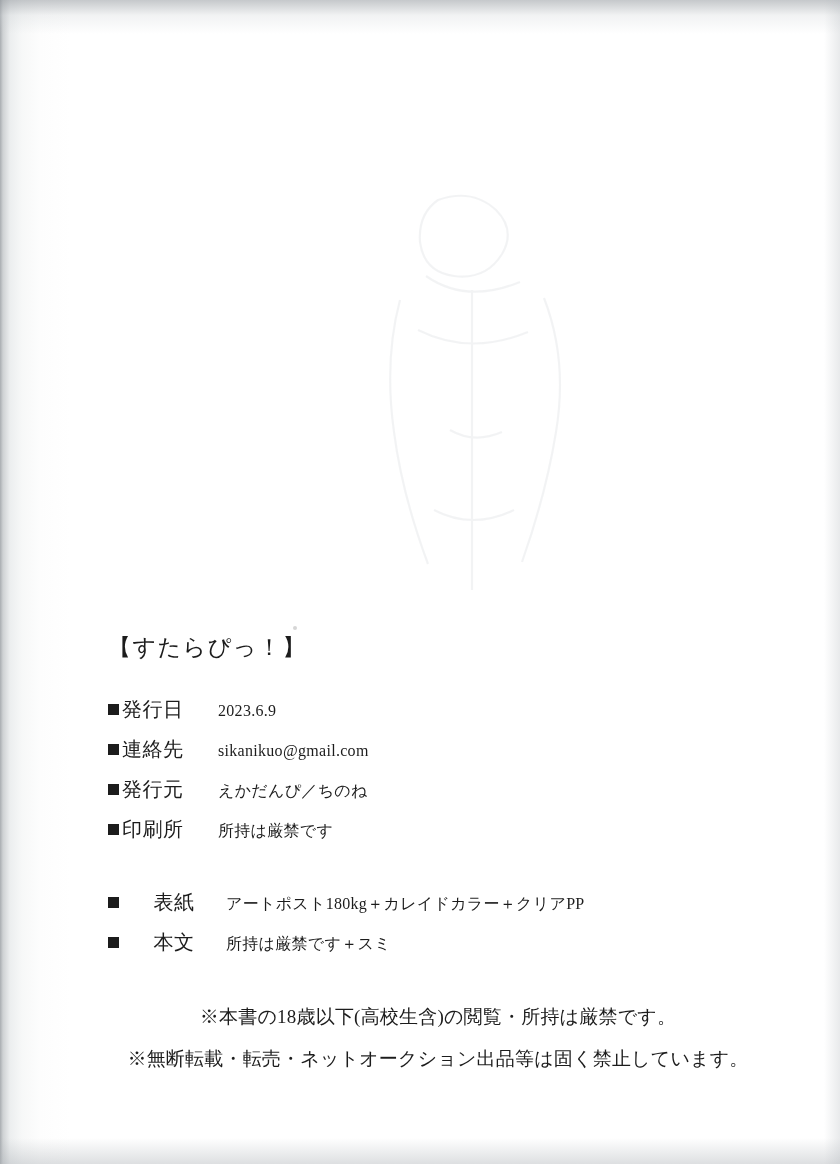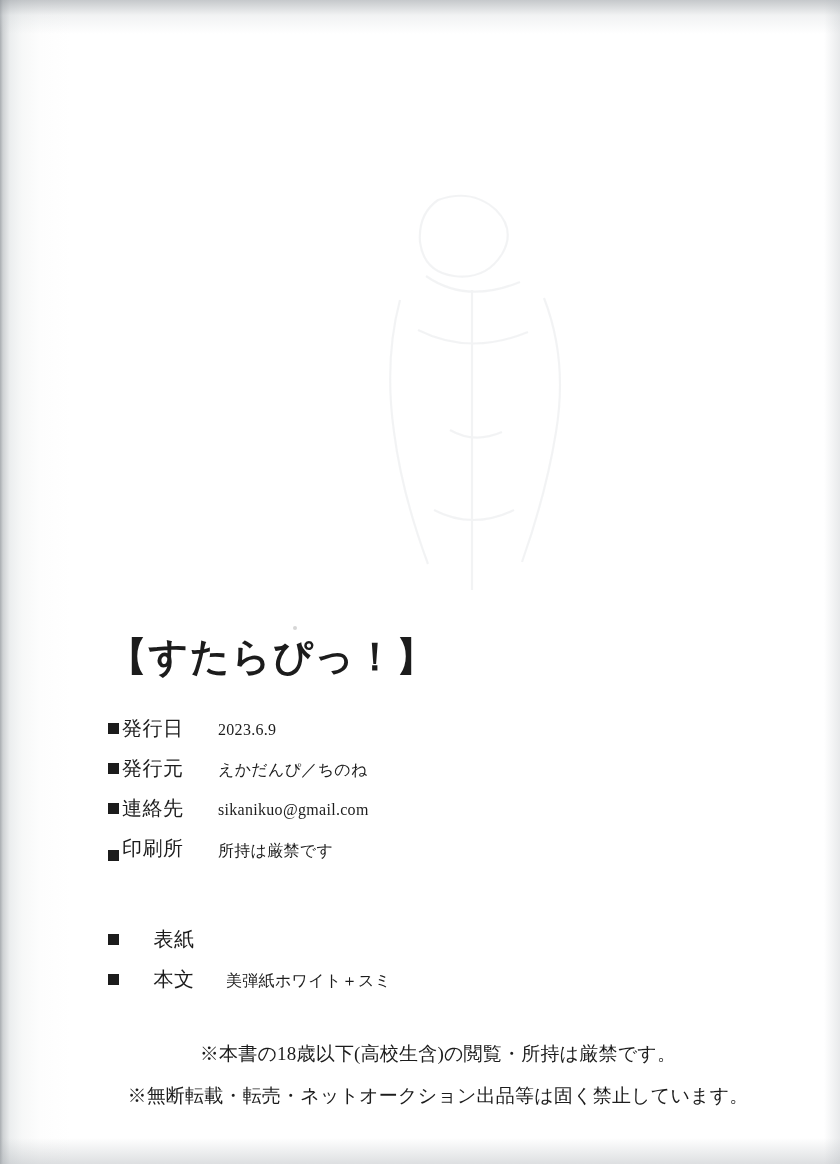--- a/index.html
+++ b/index.html
@@ -70,42 +70,41 @@
   }
 
   
   .colophon {
     position: absolute;
     left: 108px;
     top: 634px;
     width: 660px;
   }
   .doujin-title {
-    font-size: 39px;
-    font-weight: bold;
+    font-size: 23px;
+    font-weight: normal;
     letter-spacing: 1.5px;
     color: #1c1c1c;
     line-height: 1.2;
     margin: 0 0 34px 0;
     white-space: nowrap;
   }
   .info-list {
     margin: 0;
     padding: 0;
     list-style: none;
   }
   .info-row {
     display: flex;
     align-items: baseline;
     margin-bottom: 13px;
     white-space: nowrap;
   }
   .info-row.gap-after {
-    margin-bottom: 64px;
-    align-items: flex-end;
+    margin-bottom: 46px;
   }
   .sq {
     display: inline-block;
     width: 11px;
     height: 11px;
     background: #1c1c1c;
     margin-right: 3px;
     flex: none;
     position: relative;
     top: -1px;
@@ -175,42 +174,43 @@
     <h1 class="doujin-title">【すたらぴっ！】</h1>
 
     <ul class="info-list">
       <li class="info-row">
         <span class="sq"></span>
         <span class="info-label lbl-w-a">発行日</span>
         <span class="info-value">2023.6.9</span>
       </li>
       <li class="info-row">
         <span class="sq"></span>
+        <span class="info-label lbl-w-a">連絡先</span>
+        <span class="info-value">sikanikuo@gmail.com</span>
+      </li>
+      <li class="info-row">
+        <span class="sq"></span>
         <span class="info-label lbl-w-a">発行元</span>
         <span class="info-value">えかだんぴ／ちのね</span>
       </li>
-      <li class="info-row">
-        <span class="sq"></span>
-        <span class="info-label lbl-w-a">連絡先</span>
-        <span class="info-value">sikanikuo@gmail.com</span>
-      </li>
       <li class="info-row gap-after">
         <span class="sq"></span>
         <span class="info-label lbl-w-a">印刷所</span>
         <span class="info-value">所持は厳禁です</span>
       </li>
 
       <li class="info-row">
         <span class="sq"></span>
         <span class="info-label lbl-w-b">表紙</span>
+        <span class="info-value">アートポスト180kg＋カレイドカラー＋クリアPP</span>
       </li>
       <li class="info-row">
         <span class="sq"></span>
         <span class="info-label lbl-w-b">本文</span>
-        <span class="info-value">美弾紙ホワイト＋スミ</span>
+        <span class="info-value">所持は厳禁です＋スミ</span>
       </li>
     </ul>
 
     <div class="notes">
       <div class="note-line">※本書の18歳以下(高校生含)の閲覧・所持は厳禁です。</div>
       <div class="note-line">※無断転載・転売・ネットオークション出品等は固く禁止しています。</div>
     </div>
 
   </div>
 </div>

